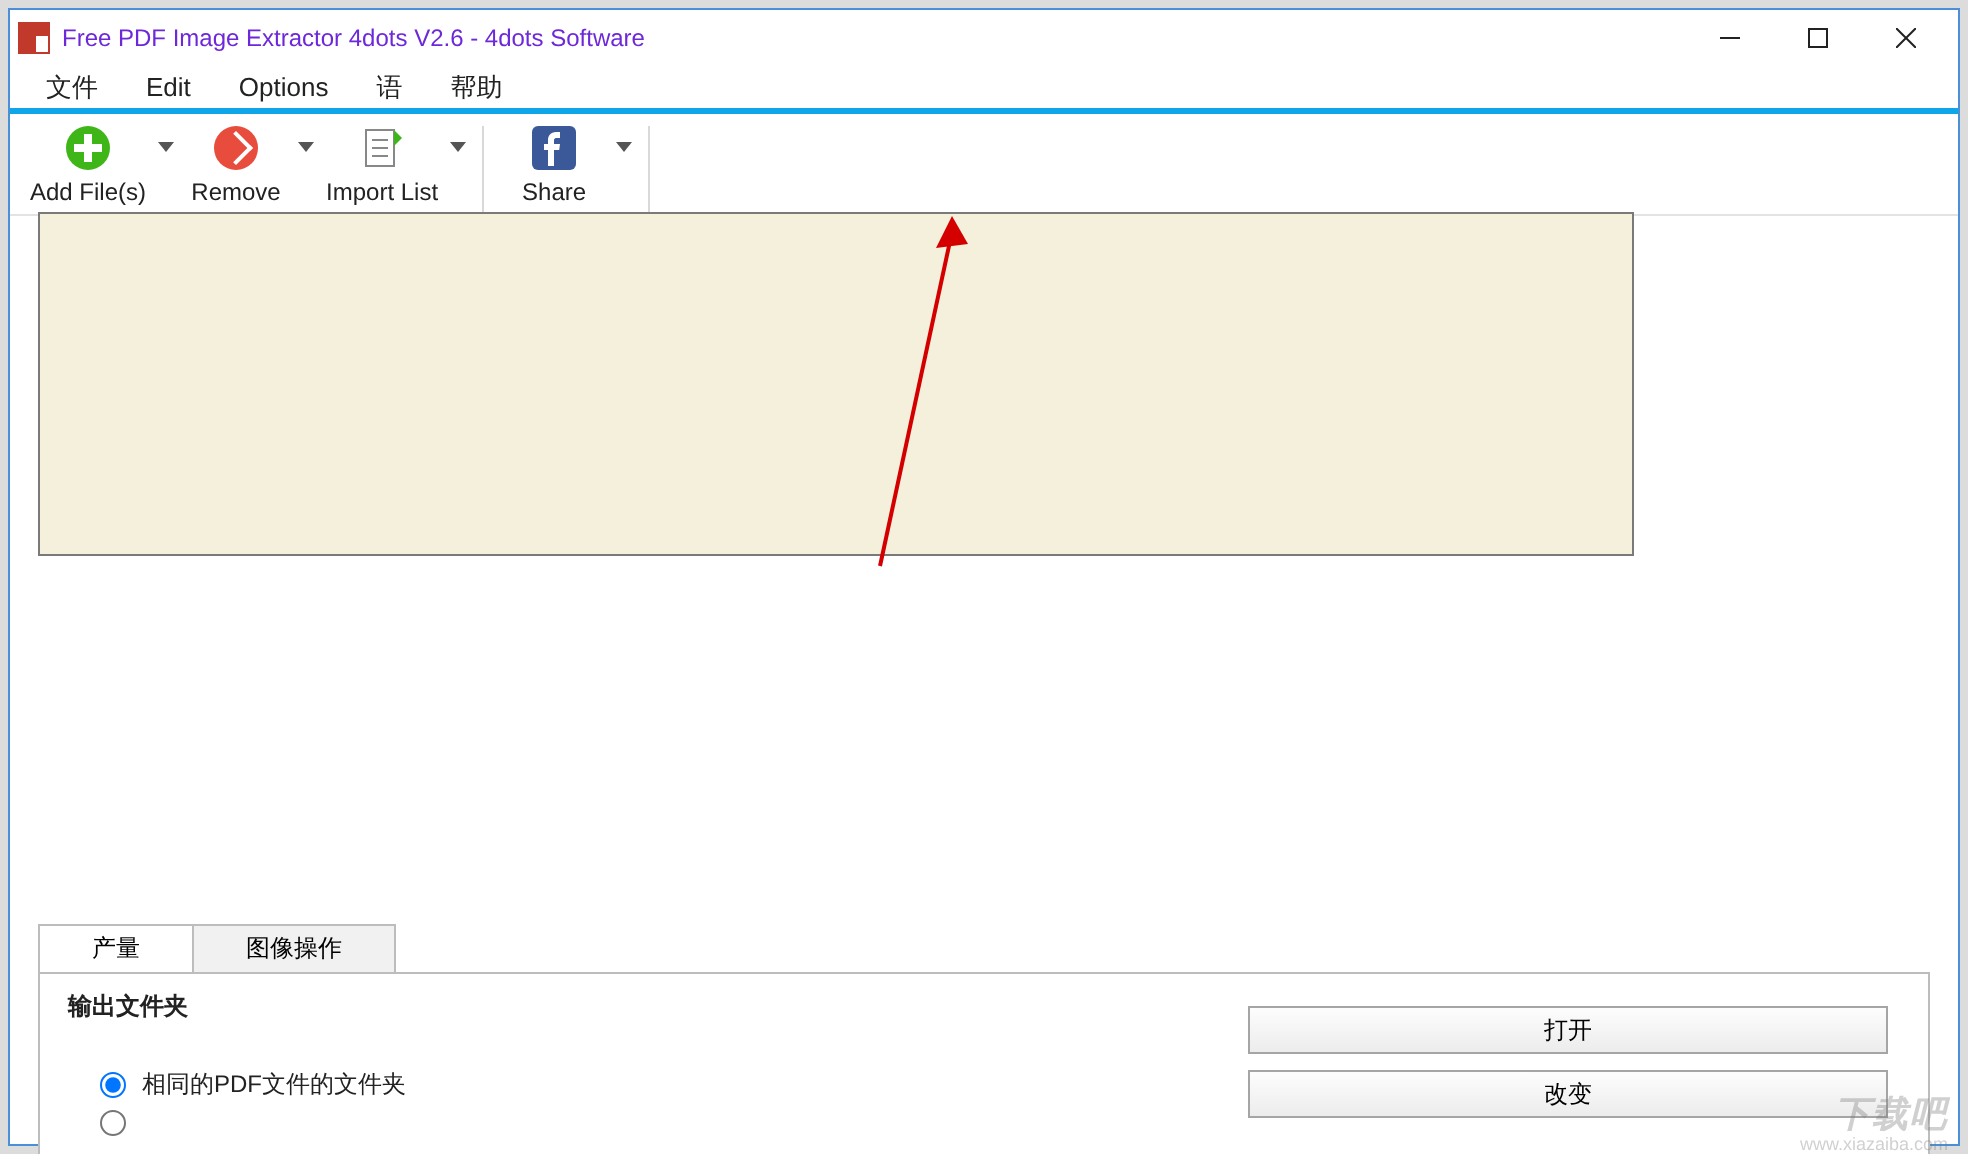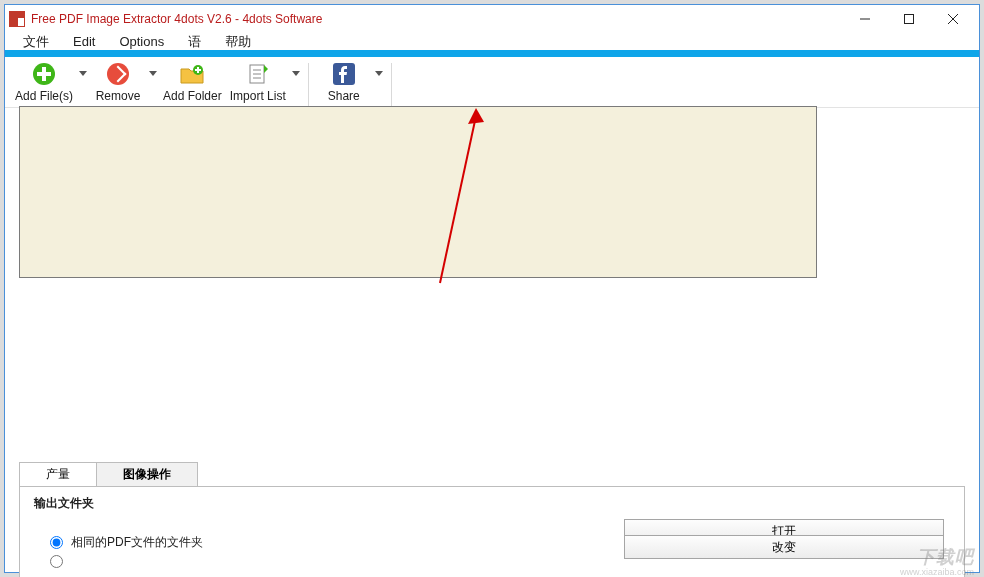--- a/index.html
+++ b/index.html
@@ -1,55 +1,55 @@
 <!DOCTYPE html>
 <html><head>
 <meta charset="utf-8">
 <style>
 * { box-sizing: border-box; margin: 0; padding: 0; font-family: "Microsoft YaHei", "Segoe UI", Tahoma, sans-serif; }
 body { background: #dcdcdc; width: 984px; height: 577px; overflow: hidden; position: relative; }
 
 .window { position: absolute; left: 4px; top: 4px; width: 976px; height: 569px; background: #ffffff; border: 1px solid #4a90d9; display: flex; flex-direction: column; }
 
-.titlebar { height: 28px; background: #ffffff; display: flex; align-items: center; padding: 0 4px; font-size: 12px; color: #b91c1c; }
+.titlebar { height: 28px; background: #ffffff; display: flex; align-items: center; padding: 0 4px; font-size: 12px; color: #6d28d9; }
 .titlebar .app-icon { width: 16px; height: 16px; background: #c0392b; margin-right: 6px; position: relative; }
 .titlebar .app-icon::after { content: ""; position: absolute; right: 1px; bottom: 1px; width: 6px; height: 8px; background: #fff; }
 .titlebar .title-text { flex: 1; }
 .titlebar .win-controls { display: flex; }
 .titlebar .win-btn { width: 44px; height: 28px; display: flex; align-items: center; justify-content: center; cursor: pointer; }
 .titlebar .win-btn svg { width: 10px; height: 10px; }
 
-.menubar { height: 24px; display: flex; align-items: center; padding: 0 8px; font-size: 13px; color: #222; gap: 4px; border-bottom: 7px solid #0ea5e9; }
+.menubar { height: 24px; display: flex; align-items: center; padding: 0 8px; font-size: 13px; color: #222; gap: 4px; border-bottom: 3px solid #0ea5e9; }
 .menubar .menu-item { padding: 2px 10px; cursor: pointer; }
 
 .toolbar { height: 56px; display: flex; align-items: flex-start; padding: 4px 6px 0 6px; gap: 0; border-bottom: 1px solid #e3e3e3; }
 .toolbar .tb-btn { display: flex; flex-direction: column; align-items: center; justify-content: flex-start; min-width: 58px; padding: 0 4px; cursor: pointer; font-size: 12px; color: #222; position: relative; }
 .toolbar .tb-btn .ic { width: 26px; height: 26px; margin-bottom: 2px; display: flex; align-items: center; justify-content: center; }
 .toolbar .tb-btn .lbl { white-space: nowrap; }
 .toolbar .drop-arrow { width: 12px; display: flex; align-items: flex-start; justify-content: center; padding-top: 10px; cursor: pointer; }
 .toolbar .drop-arrow svg { width: 8px; height: 5px; }
 .toolbar .sep { width: 1px; height: 44px; background: #d9d9d9; margin: 2px 6px 0 6px; }
 
 .content-area { position: relative; flex: 0 0 178px; padding: 0 14px; }
 .file-panel { position: absolute; left: 14px; top: -2px; width: 798px; height: 172px; background: #f4f0dc; border: 1px solid #7a7a7a; }
 
 .tabs-wrap { margin: 176px 14px 0 14px; }
 .tab-strip { display: flex; font-size: 12px; }
 .tab { padding: 3px 26px; border: 1px solid #bdbdbd; border-bottom: none; background: #ffffff; cursor: pointer; margin-right: -1px; }
 .tab.active { background: #ffffff; position: relative; z-index: 2; }
-.tab.inactive { background: #f1f1f1; font-weight: bold; }
+.tab.inactive { background: #f1f1f1; }
 
 .tab-body { border: 1px solid #bdbdbd; background: #ffffff; padding: 8px 14px 14px 14px; font-size: 12px; color: #222; min-height: 228px; position: relative; }
 
 .group-label { font-weight: bold; font-size: 12px; margin-bottom: 22px; }
 
 .radio-row { display: flex; align-items: center; margin: 4px 0 4px 16px; }
 .radio-row input[type=radio] { margin-right: 8px; width: 13px; height: 13px; }
 .side-btn { position: absolute; right: 20px; width: 320px; height: 24px; background: linear-gradient(#fdfdfd,#ececec); border: 1px solid #a5a5a5; font-size: 12px; cursor: pointer; }
-.side-btn.b1 { top: 32px; margin-left: 31px; }
+.side-btn.b1 { top: 16px; margin-left: 31px; }
 .side-btn.b2 { top: 48px; }
 
 .arrow-annot { position: absolute; left: 430px; top: 108px; pointer-events: none; }
 
 .watermark { position: absolute; right: 10px; bottom: 8px; font-size: 18px; font-style: italic; color: rgba(120,120,120,0.35); font-weight: bold; letter-spacing: 1px; }
 .watermark-sub { position: absolute; right: 10px; bottom: 0px; font-size: 9px; color: rgba(120,120,120,0.35); }
 </style>
 </head>
 <body>
 
@@ -113,31 +113,20 @@
           </svg>
       </div>
       <span class="lbl">Remove</span>
     </div>
     <div class="drop-arrow">
         <svg viewBox="0 0 8 5">
           <polygon points="0,0 8,0 4,5" fill="#555"></polygon>
         </svg>
       </div>
 
-    <div class="tb-btn">
-      <div class="ic">
-        <svg viewBox="0 0 26 26">
-            <path d="M2 8 L2 22 L24 22 L24 10 L12 10 L10 8 Z" fill="#f5c242" stroke="#c99a1f"></path>
-            <circle cx="19" cy="9" r="5" fill="#3fb618"></circle>
-            <rect x="18" y="6" width="2" height="6" fill="#fff"></rect>
-            <rect x="16" y="8" width="6" height="2" fill="#fff"></rect>
-          </svg>
-      </div>
-      <span class="lbl">Add Folder</span>
-    </div>
 
     <div class="tb-btn">
       <div class="ic">
         <svg viewBox="0 0 26 26">
             <rect x="5" y="4" width="14" height="18" fill="#fff" stroke="#888"></rect>
             <line x1="8" y1="9" x2="16" y2="9" stroke="#888"></line>
             <line x1="8" y1="13" x2="16" y2="13" stroke="#888"></line>
             <line x1="8" y1="17" x2="16" y2="17" stroke="#888"></line>
             <polygon points="19,4 19,12 23,8" fill="#3fb618"></polygon>
           </svg>

